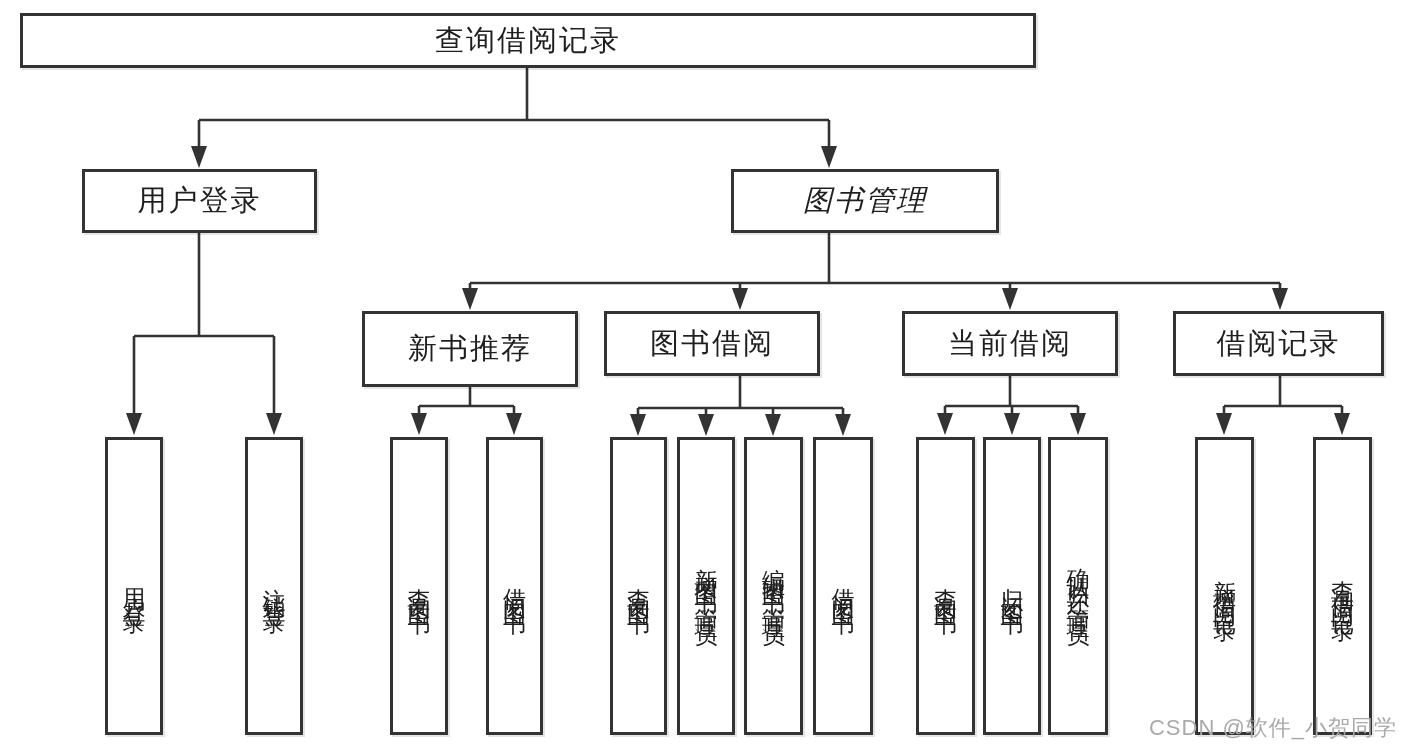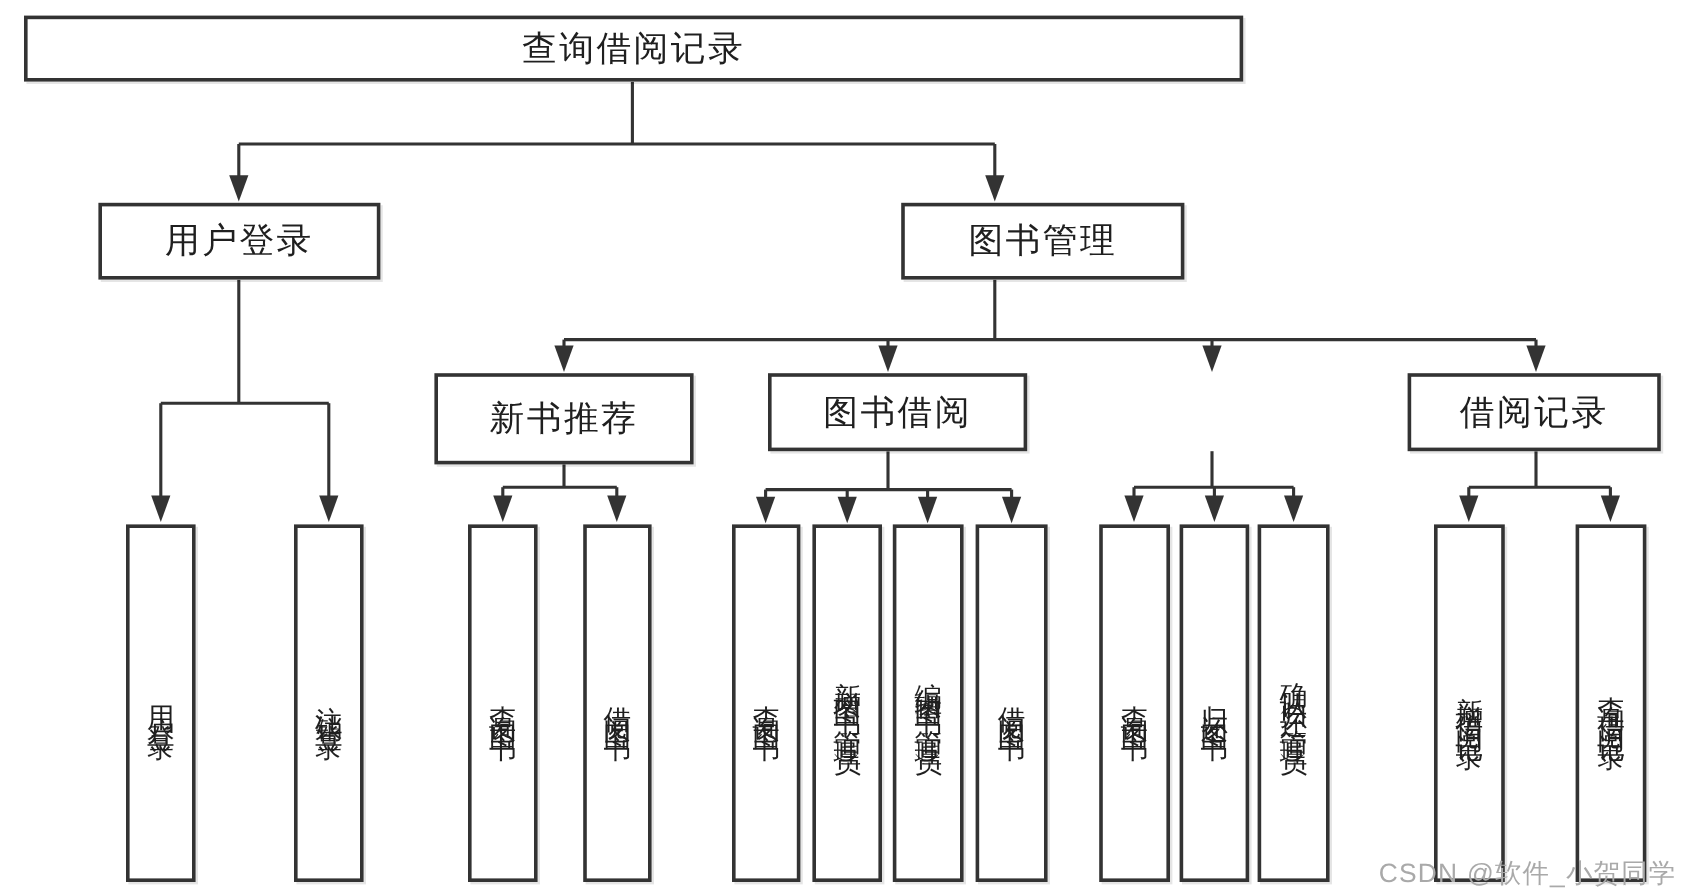--- a/index.html
+++ b/index.html
@@ -118,24 +118,25 @@
         <line x1="1224" y1="406" x2="1224" y2="421" stroke="#333333" stroke-width="2.6"></line>
         <polygon points="1216,413 1232,413 1224,435" fill="#333333"></polygon>
         <line x1="1342" y1="406" x2="1342" y2="421" stroke="#333333" stroke-width="2.6"></line>
         <polygon points="1334,413 1350,413 1342,435" fill="#333333"></polygon>
       </g>
   </svg>
 
   <div class="node h" style="left:20px; top:13px; width:1016px; height:55px;">查询借阅记录</div>
 
   <div class="node h" style="left:82px; top:169px; width:235px; height:64px;">用户登录</div>
-  <div class="node h" style="left:751px; top:169px; width:236px; height:64px;">图书管理</div>
+  <div class="node h" style="left:731px; top:169px; width:268px; height:64px;font-style:italic;">图书管理</div>
 
   <div class="node h" style="left:362px; top:311px; width:216px; height:76px;">新书推荐</div>
-  <div class="node h" style="left:640px; top:311px; width:216px; height:65px;">图书借阅</div>
+  <div class="node h" style="left:604px; top:311px; width:216px; height:65px;">图书借阅</div>
+  <div class="node h" style="left:902px; top:311px; width:216px; height:65px;">当前借阅</div>
   <div class="node h" style="left:1173px; top:311px; width:211px; height:65px;">借阅记录</div>
 
   <div class="node v" style="left:105px; top:437px; width:58px; height:298px;">用户登录</div>
   <div class="node v" style="left:245px; top:437px; width:58px; height:298px;">注销登录</div>
 
   <div class="node v" style="left:390px; top:437px; width:58px; height:298px;">查询图书</div>
   <div class="node v" style="left:486px; top:437px; width:57px; height:298px;">借阅图书</div>
 
   <div class="node v" style="left:610px; top:437px; width:57px; height:298px;">查询图书</div>
   <div class="node v" style="left:677px; top:437px; width:58px; height:298px;">新增图书（管理员）</div>

